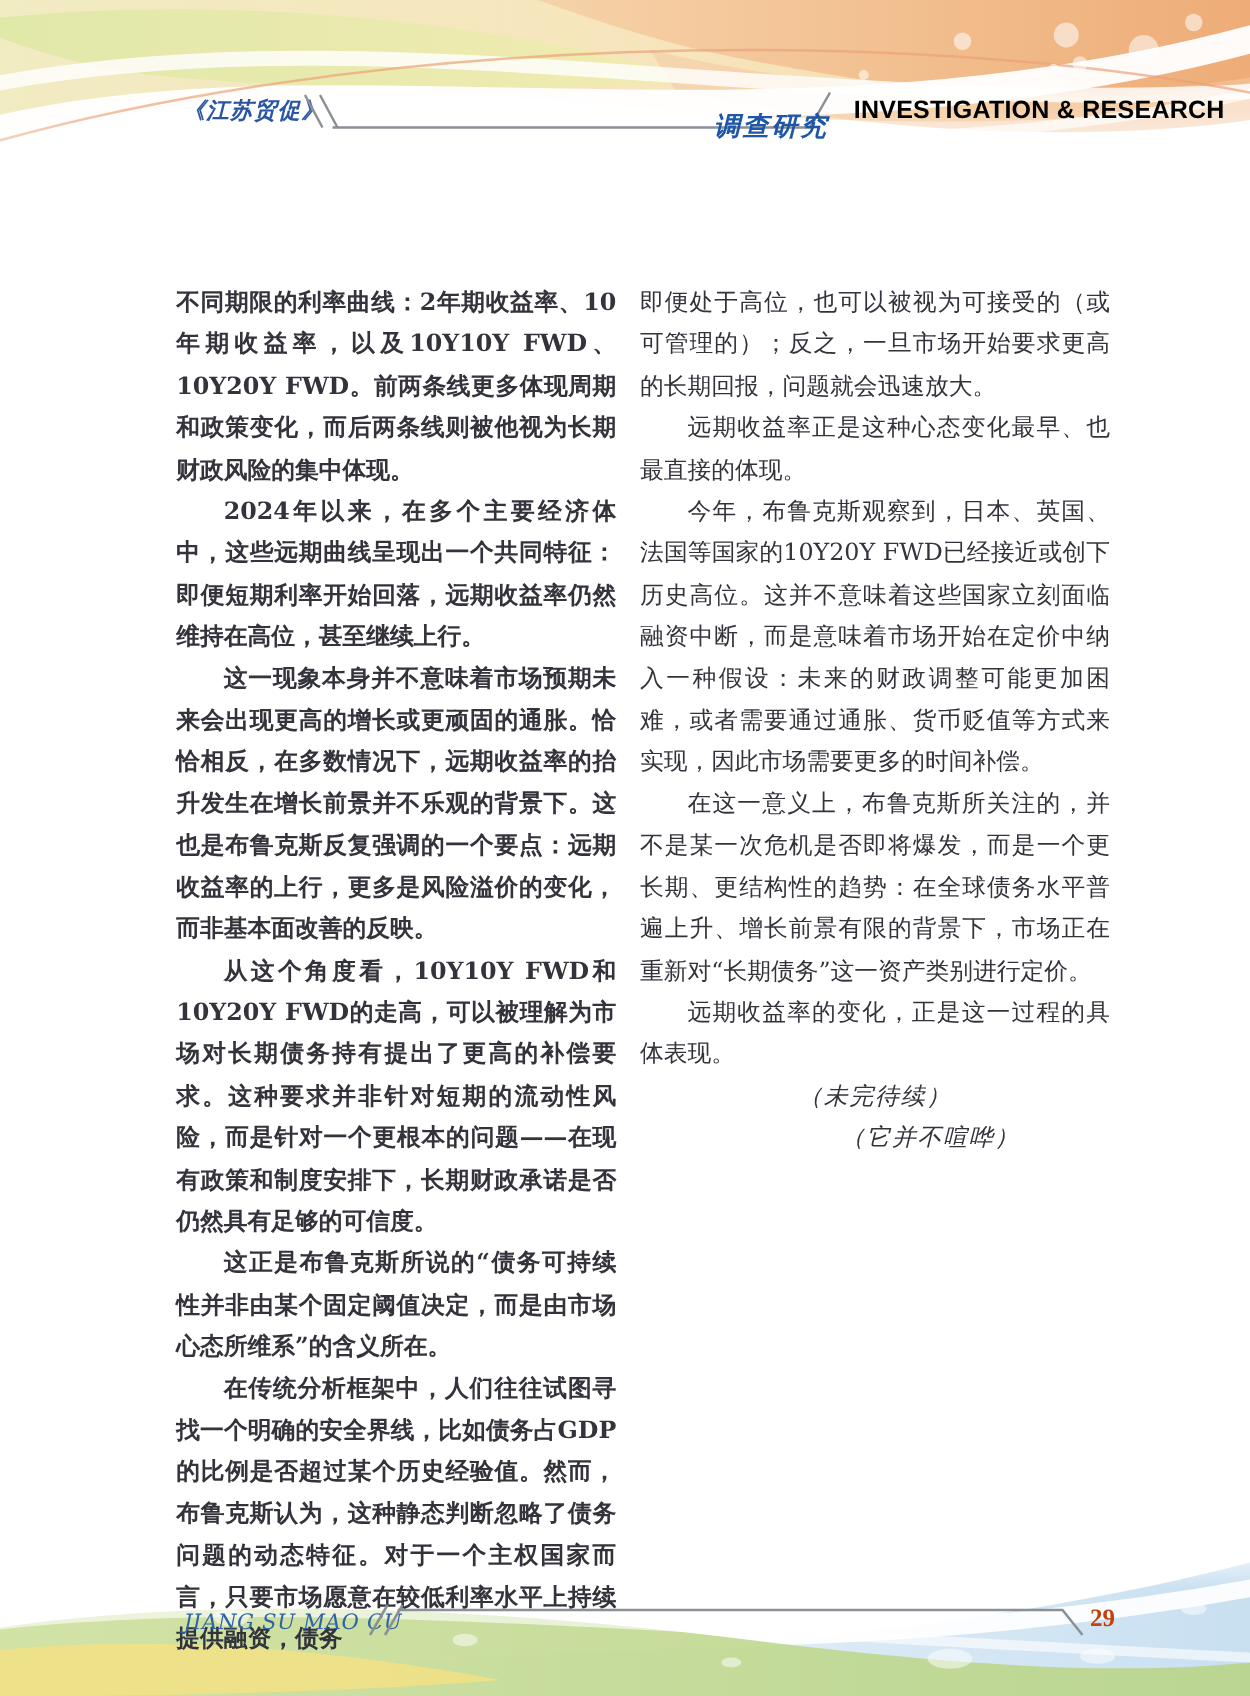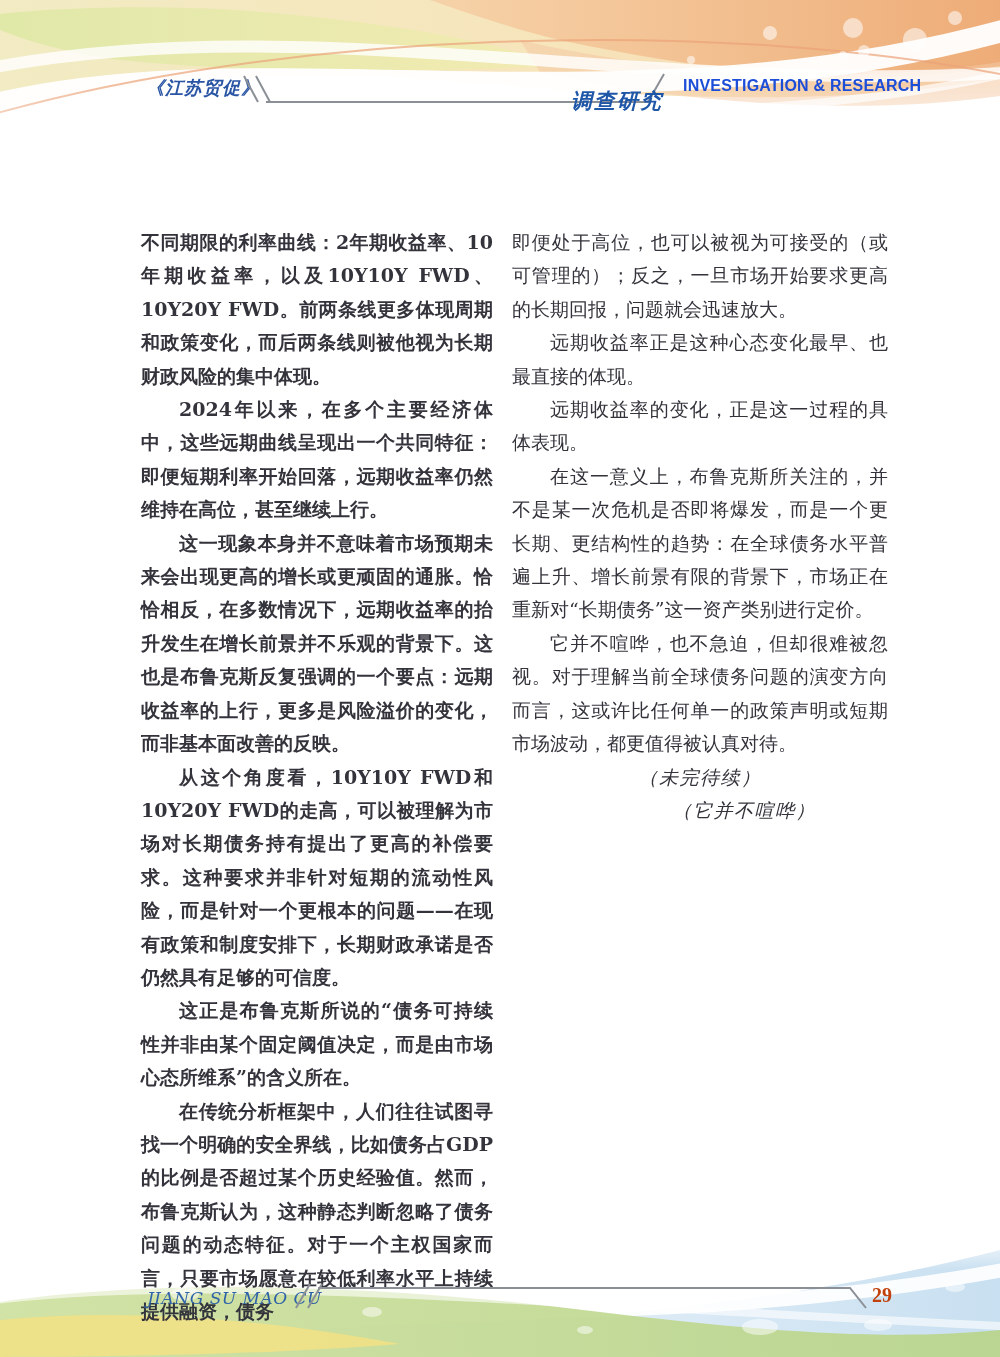--- a/index.html
+++ b/index.html
@@ -21,21 +21,21 @@
   }
   .header-rule{position:absolute;left:240px;top:72px;width:436px;height:36px;}
   .section-cn{
     position:absolute;left:571px;top:72px;
     font-size:21px;font-weight:bold;font-style:italic;
     color:#1e56a8;letter-spacing:2px;white-space:nowrap;margin-top:15px;
   }
   .section-en{
     position:absolute;left:683px;top:77px;
     font-family:"Liberation Sans", sans-serif;
-    font-size:16px;font-weight:bold;color:#1d4ed8;
+    font-size:20px;font-weight:bold;color:#000000;
     letter-spacing:0.2px;white-space:nowrap;
   }
 
   
   .col{position:absolute;top:226px;}
   .col-left{left:141px;width:352px;font-weight:bold;}
   .col-right{left:512px;width:376px;}
   .para{
     margin:0;font-size:19px;line-height:33.4px;
     color:#33333b;text-align:justify;
@@ -157,23 +157,23 @@
       <p class="para">不同期限的利率曲线：2年期收益率、10年期收益率，以及10Y10Y FWD、10Y20Y FWD。前两条线更多体现周期和政策变化，而后两条线则被他视为长期财政风险的集中体现。</p>
       <p class="para indent">2024年以来，在多个主要经济体中，这些远期曲线呈现出一个共同特征：即便短期利率开始回落，远期收益率仍然维持在高位，甚至继续上行。</p>
       <p class="para indent">这一现象本身并不意味着市场预期未来会出现更高的增长或更顽固的通胀。恰恰相反，在多数情况下，远期收益率的抬升发生在增长前景并不乐观的背景下。这也是布鲁克斯反复强调的一个要点：远期收益率的上行，更多是风险溢价的变化，而非基本面改善的反映。</p>
       <p class="para indent">从这个角度看，10Y10Y FWD和10Y20Y FWD的走高，可以被理解为市场对长期债务持有提出了更高的补偿要求。这种要求并非针对短期的流动性风险，而是针对一个更根本的问题——在现有政策和制度安排下，长期财政承诺是否仍然具有足够的可信度。</p>
       <p class="para indent">这正是布鲁克斯所说的“债务可持续性并非由某个固定阈值决定，而是由市场心态所维系”的含义所在。</p>
       <p class="para indent">在传统分析框架中，人们往往试图寻找一个明确的安全界线，比如债务占GDP的比例是否超过某个历史经验值。然而，布鲁克斯认为，这种静态判断忽略了债务问题的动态特征。对于一个主权国家而言，只要市场愿意在较低利率水平上持续提供融资，债务</p>
     </div>
   <div class="col col-right">
       <p class="para">即便处于高位，也可以被视为可接受的（或可管理的）；反之，一旦市场开始要求更高的长期回报，问题就会迅速放大。</p>
       <p class="para indent">远期收益率正是这种心态变化最早、也最直接的体现。</p>
+      <p class="para indent">今年，布鲁克斯观察到，日本、英国、法国等国家的10Y20Y FWD已经接近或创下历史高位。这并不意味着这些国家立刻面临融资中断，而是意味着市场开始在定价中纳入一种假设：未来的财政调整可能更加困难，或者需要通过通胀、货币贬值等方式来实现，因此市场需要更多的时间补偿。</p>
+      <p class="para indent">在这一意义上，布鲁克斯所关注的，并不是某一次危机是否即将爆发，而是一个更长期、更结构性的趋势：在全球债务水平普遍上升、增长前景有限的背景下，市场正在重新对“长期债务”这一资产类别进行定价。</p>
       <p class="para indent">远期收益率的变化，正是这一过程的具体表现。</p>
-      <p class="para indent">在这一意义上，布鲁克斯所关注的，并不是某一次危机是否即将爆发，而是一个更长期、更结构性的趋势：在全球债务水平普遍上升、增长前景有限的背景下，市场正在重新对“长期债务”这一资产类别进行定价。</p>
-      <p class="para indent">它并不喧哗，也不急迫，但却很难被忽视。对于理解当前全球债务问题的演变方向而言，这或许比任何单一的政策声明或短期市场波动，都更值得被认真对待。</p>
       <p class="para note">（未完待续）</p>
       <p class="para byline">（它并不喧哗）</p>
     </div>
 
   <div class="footer-journal">JIANG SU MAO CU</div>
 
   <div class="footer-rule">
     <svg width="592" height="34" viewBox="0 0 592 34" xmlns="http://www.w3.org/2000/svg">
       <g stroke="#8b8f96" stroke-width="2" fill="none">
         <path d="M6,30 L20,6"></path>

